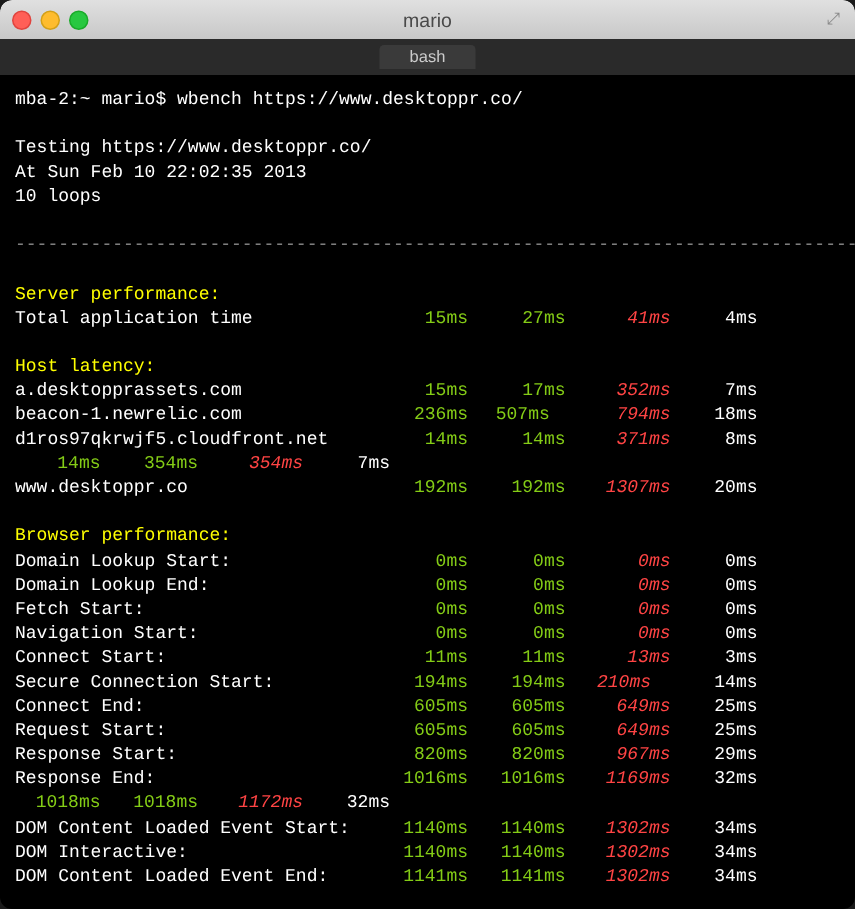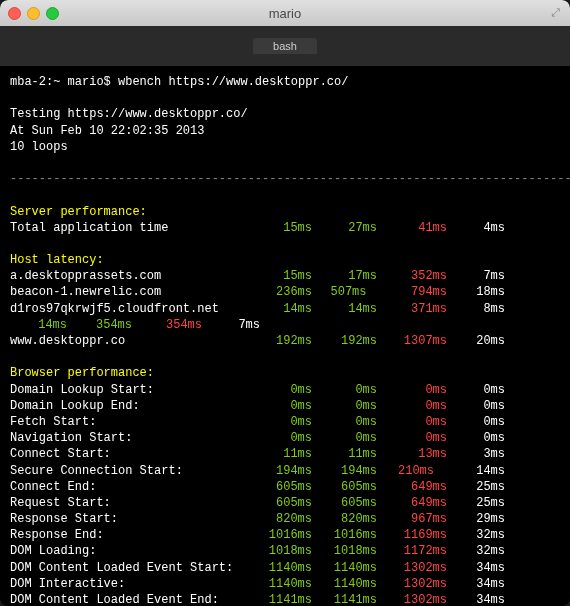--- a/index.html
+++ b/index.html
@@ -52,21 +52,21 @@
       font-weight: 500;
     }
     .expand-btn {
       position: absolute;
       right: 10px;
       font-size: 11px;
       color: #888;
     }
     .tab-bar {
       background: #2a2a2a;
-      height: 40px;
+      height: 24px;
       display: flex;
       align-items: center;
       justify-content: center;
     }
     .tab {
       background: #3a3a3a;
       color: #ccc;
       font-size: 11px;
       font-family: -apple-system, sans-serif;
       padding: 2px 20px;
@@ -74,21 +74,21 @@
     }
     .terminal {
       background: #000000;
       flex: 1;
       padding: 8px 10px;
       overflow: hidden;
       font-size: 12px;
       line-height: 1.35;
     }
     .green { color: #84cc16; }
-    .red { color: #ff4444; }
+    .red { color: #ff4444; font-style: italic; }
     .yellow { color: #ffff00; }
     .white { color: #ffffff; }
     .dim { color: #888888; }
     .row {
       display: flex;
       white-space: pre;
     }
     .separator { color: #555555; }
     @keyframes blink {
       50% { opacity: 0; }
@@ -252,21 +252,20 @@
       <span class="white" style="min-width:50px; text-align:right">29ms</span>
     </div>
     <div class="row">
       <span class="white" style="min-width:245px">Response End:</span>
       <span class="green" style="min-width:65px; text-align:right; padding-right:8px">1016ms</span>
       <span class="green" style="min-width:65px; text-align:right; padding-right:8px">1016ms</span>
       <span class="red" style="min-width:70px; text-align:right; padding-right:8px">1169ms</span>
       <span class="white" style="min-width:50px; text-align:right">32ms</span>
     </div>
     <div class="row">
-      <span class="white" style="min-width:245px">DOM Loading:</span>
       <span class="green" style="min-width:65px; text-align:right; padding-right:8px">1018ms</span>
       <span class="green" style="min-width:65px; text-align:right; padding-right:8px">1018ms</span>
       <span class="red" style="min-width:70px; text-align:right; padding-right:8px">1172ms</span>
       <span class="white" style="min-width:50px; text-align:right">32ms</span>
     </div>
     <div class="row">
       <span class="white" style="min-width:245px">DOM Content Loaded Event Start:</span>
       <span class="green" style="min-width:65px; text-align:right; padding-right:8px">1140ms</span>
       <span class="green" style="min-width:65px; text-align:right; padding-right:8px">1140ms</span>
       <span class="red" style="min-width:70px; text-align:right; padding-right:8px">1302ms</span>

